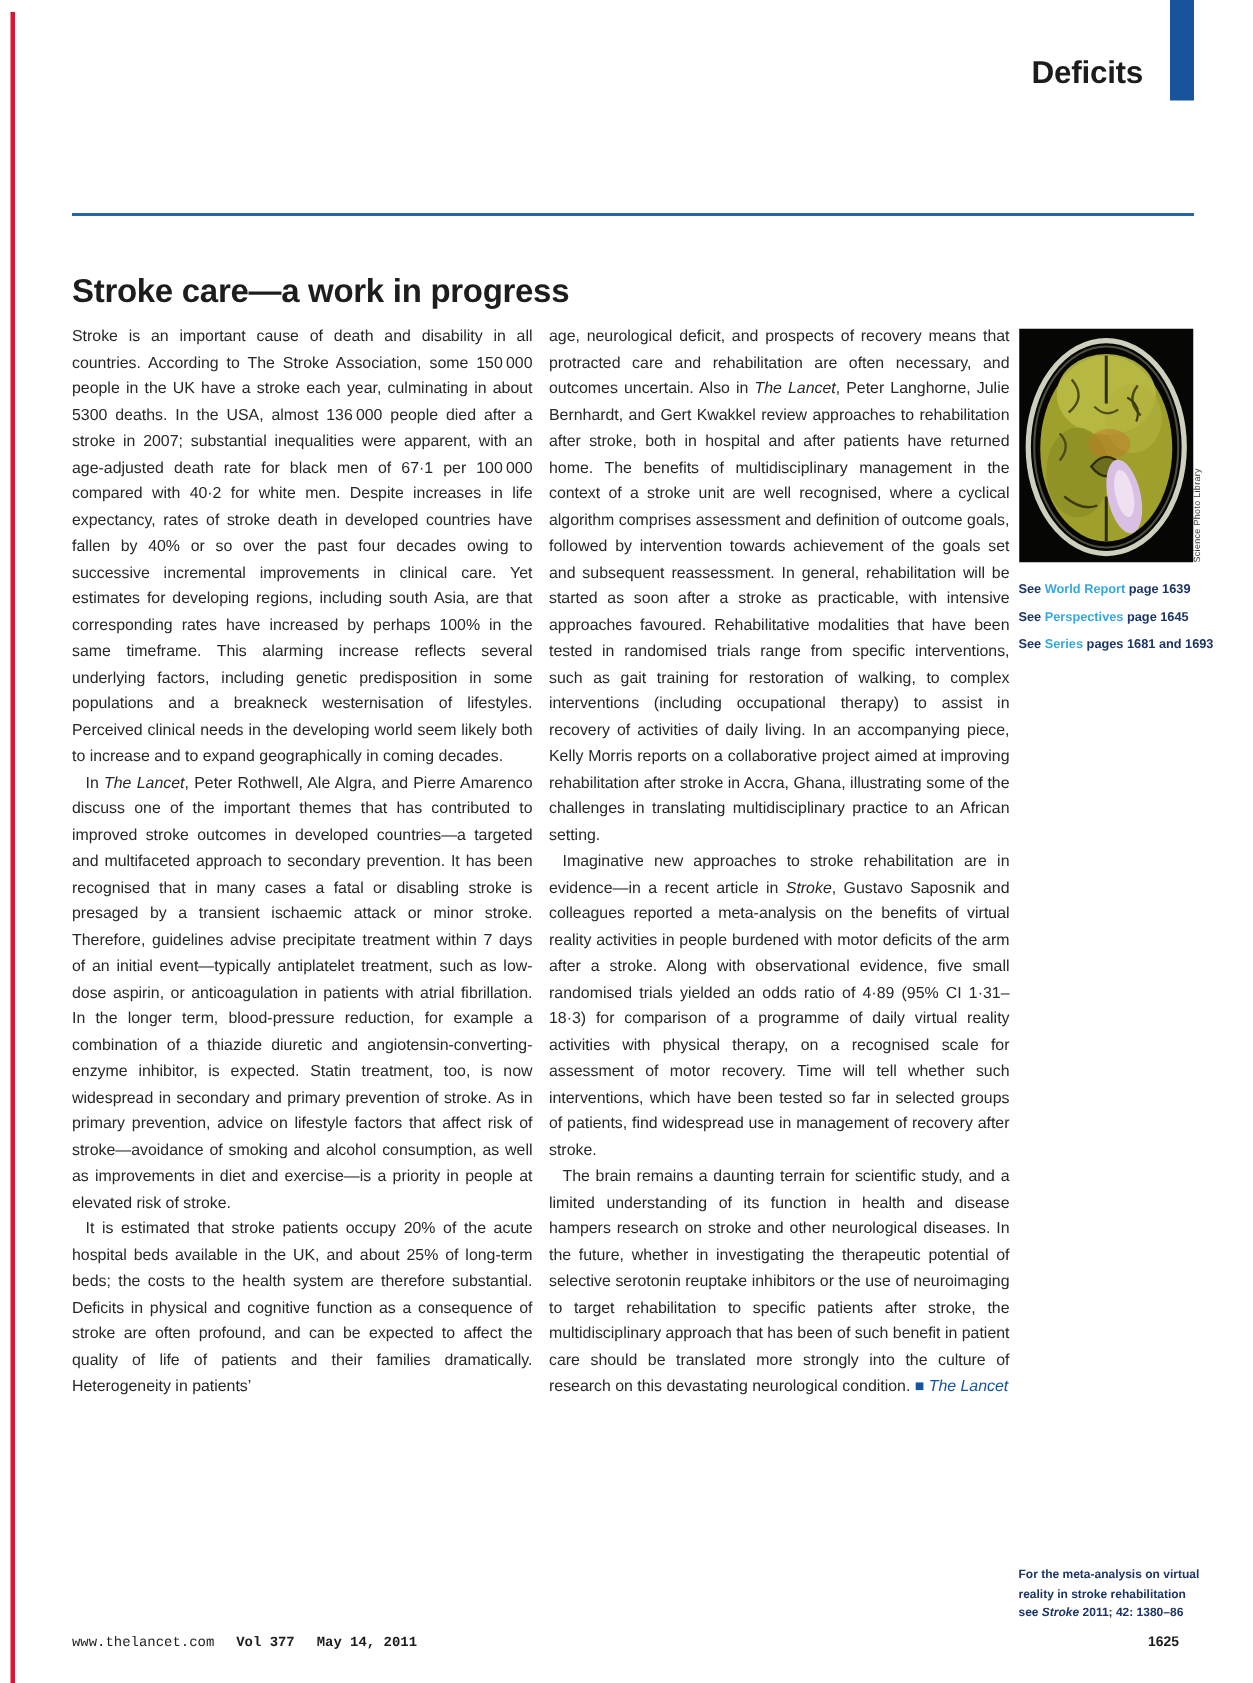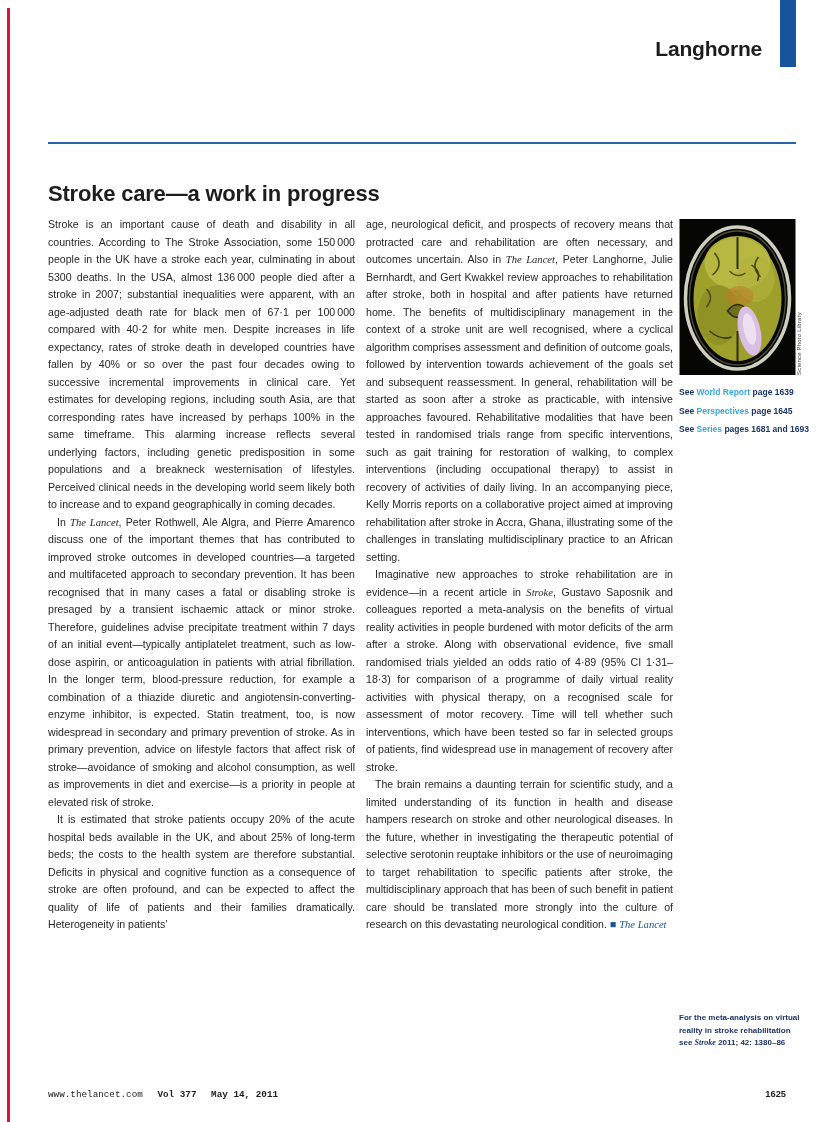--- a/index.html
+++ b/index.html
@@ -9,46 +9,46 @@
   .blue-tab{position:absolute;left:780px;top:0;width:16px;height:67px;background:#17549b;}
   .section-label{position:absolute;top:37px;left:460px;width:302px;text-align:right;
         font-size:21px;font-weight:700;color:#1c1c1c;letter-spacing:-0.2px;}
   .head-rule{position:absolute;left:48px;top:142px;width:748px;height:2px;background:#2a64a8;}
   .article-title{position:absolute;left:48px;top:166px;font-size:22px;font-weight:700;
         color:#1d1d1d;letter-spacing:-0.2px;}
   .columns{position:absolute;left:48px;top:216px;width:625px;display:flex;gap:11px;align-items:flex-end;}
   .col{width:307px;}
   .para{margin:0;font-size:10.6px;line-height:17.5px;text-align:justify;color:#272727;}
   .para.ind{text-indent:9px;}
-  .it{font-style:italic;font-family:Liberation Serif, serif;}
+  .it{font-style:italic;}
   .sig{color:#17549b;}
   .sidebar-image{position:absolute;left:679px;top:219px;width:117px;height:156px;display:block;}
   .credit{position:absolute;left:796px;top:219px;height:156px;writing-mode:vertical-rl;
         transform:rotate(180deg);font-size:6px;color:#3a3a3a;letter-spacing:0.2px;
         display:flex;align-items:center;}
   .side-links{position:absolute;left:679px;top:383px;width:135px;}
   .side-link{font-size:8.5px;font-weight:700;color:#1c3564;line-height:18.5px;white-space:nowrap;}
   .cyan{color:#38a8dd;}
   .navy{color:#1c3564;}
-  .side-note{position:absolute;left:679px;top:1012px;width:126px;font-size:8px;font-weight:700;
+  .side-note{position:absolute;left:679px;top:1044px;width:126px;font-size:8px;font-weight:700;
         color:#1c3564;line-height:12.5px;}
   .footer-left{position:absolute;left:48px;top:1089px;font-size:9.3px;color:#1d1d1d;white-space:nowrap;font-family:Liberation Mono, monospace;}
   .footer-left .site{font-weight:400;color:#222;}
   .footer-left .volume,.footer-left .date{font-weight:700;margin-left:9px;}
   .page-num{position:absolute;right:49px;top:1089px;font-size:9.3px;font-weight:700;color:#1d1d1d;}
 </style>
 </head>
 <body>
 
 <div class="page">
 
   <div class="red-bar"></div>
   <div class="blue-tab"></div>
 
-  <div class="section-label">Langhorne</div>
+  <div class="section-label">Deficits</div>
 
   <div class="head-rule"></div>
 
   <h1 class="article-title">Stroke care—a work in progress</h1>
 
   <div class="columns">
     <div class="col">
         <p class="para"><span>Stroke is an important cause of death and disability in all countries. According to The Stroke Association, some 150 000 people in the UK have a stroke each year, culminating in about 5300 deaths. In the USA, almost 136 000 people died after a stroke in 2007; substantial inequalities were apparent, with an age-adjusted death rate for black men of 67·1 per 100 000 compared with 40·2 for white men. Despite increases in life expectancy, rates of stroke death in developed countries have fallen by 40% or so over the past four decades owing to successive incremental improvements in clinical care. Yet estimates for developing regions, including south Asia, are that corresponding rates have increased by perhaps 100% in the same timeframe. This alarming increase reflects several underlying factors, including genetic predisposition in some populations and a breakneck westernisation of lifestyles. Perceived clinical needs in the developing world seem likely both to increase and to expand geographically in coming decades.</span></p>
         <p class="para ind"><span>In </span><span class="it">The Lancet</span><span>, Peter Rothwell, Ale Algra, and Pierre Amarenco discuss one of the important themes that has contributed to improved stroke outcomes in developed countries—a targeted and multifaceted approach to secondary prevention. It has been recognised that in many cases a fatal or disabling stroke is presaged by a transient ischaemic attack or minor stroke. Therefore, guidelines advise precipitate treatment within 7 days of an initial event—typically antiplatelet treatment, such as low-dose aspirin, or anticoagulation in patients with atrial fibrillation. In the longer term, blood-pressure reduction, for example a combination of a thiazide diuretic and angiotensin-converting-enzyme inhibitor, is expected. Statin treatment, too, is now widespread in secondary and primary prevention of stroke. As in primary prevention, advice on lifestyle factors that affect risk of stroke—avoidance of smoking and alcohol consumption, as well as improvements in diet and exercise—is a priority in people at elevated risk of stroke.</span></p>
         <p class="para ind"><span>It is estimated that stroke patients occupy 20% of the acute hospital beds available in the UK, and about 25% of long-term beds; the costs to the health system are therefore substantial. Deficits in physical and cognitive function as a consequence of stroke are often profound, and can be expected to affect the quality of life of patients and their families dramatically. Heterogeneity in patients’</span></p>

